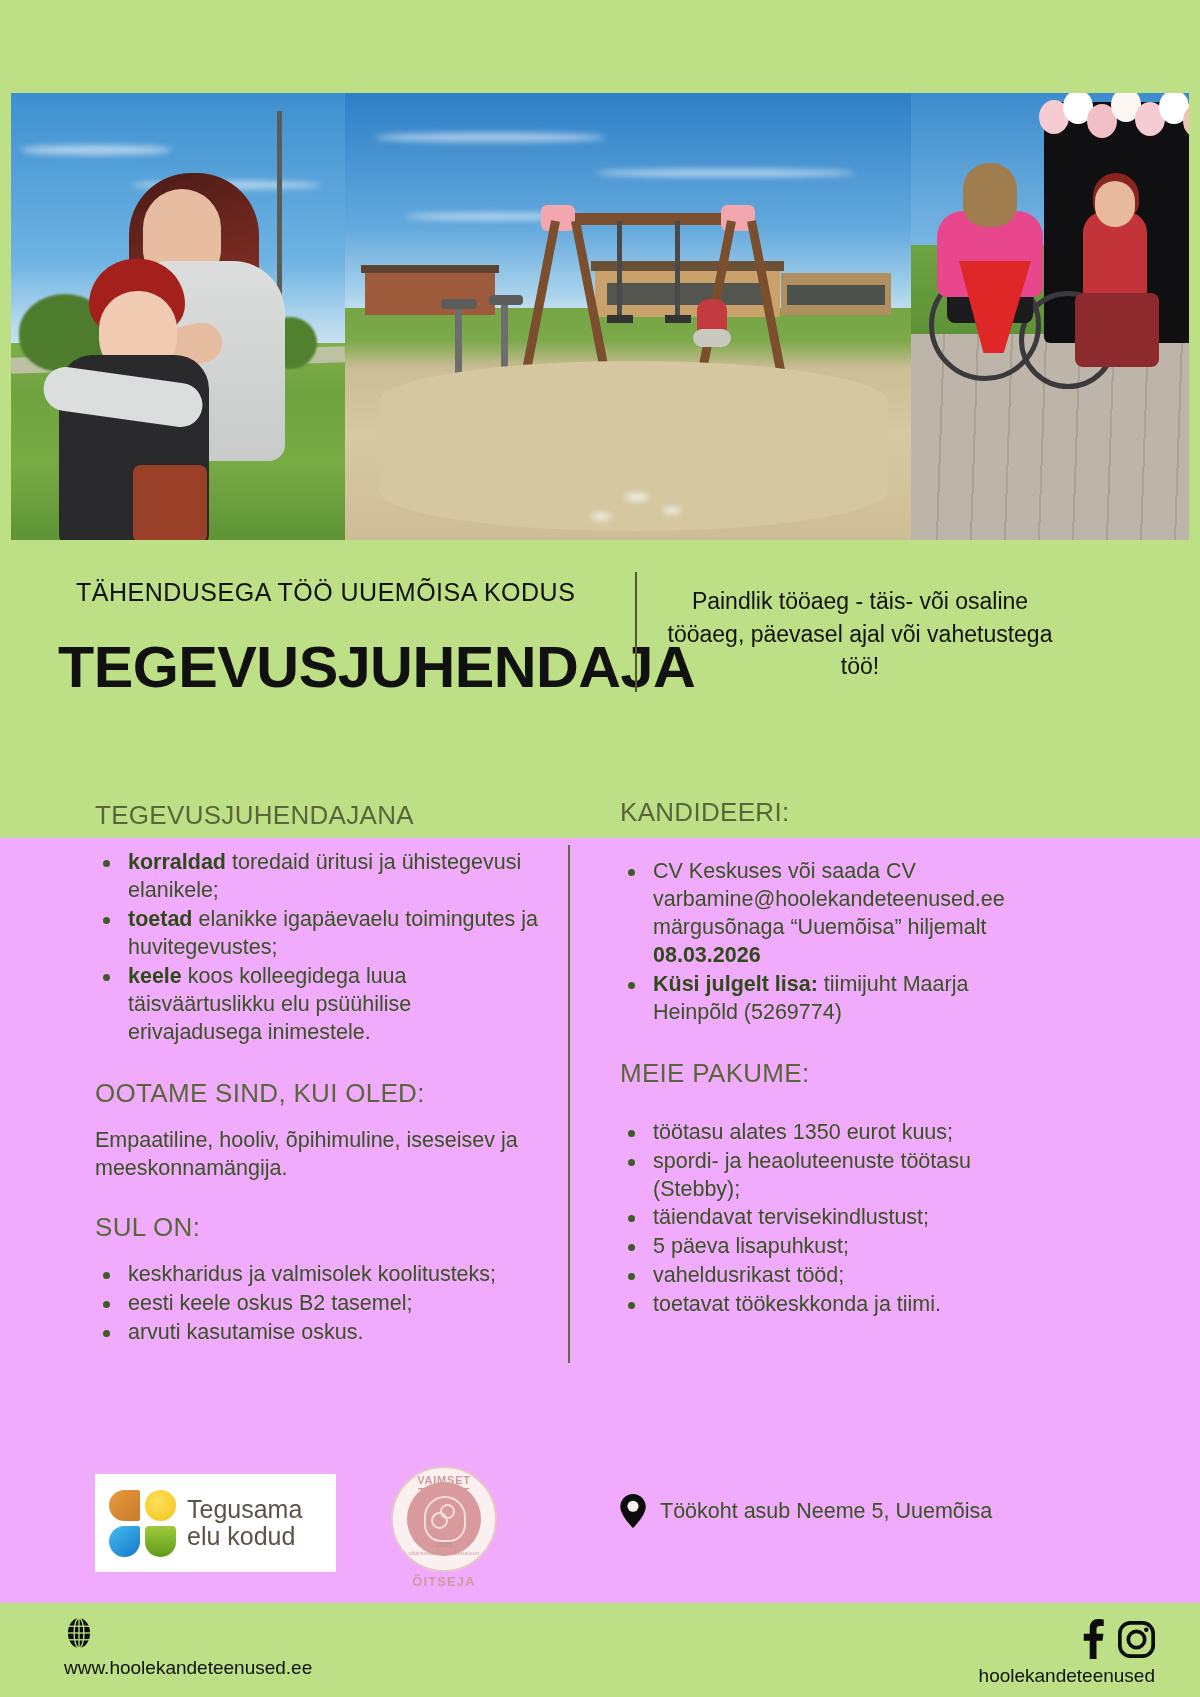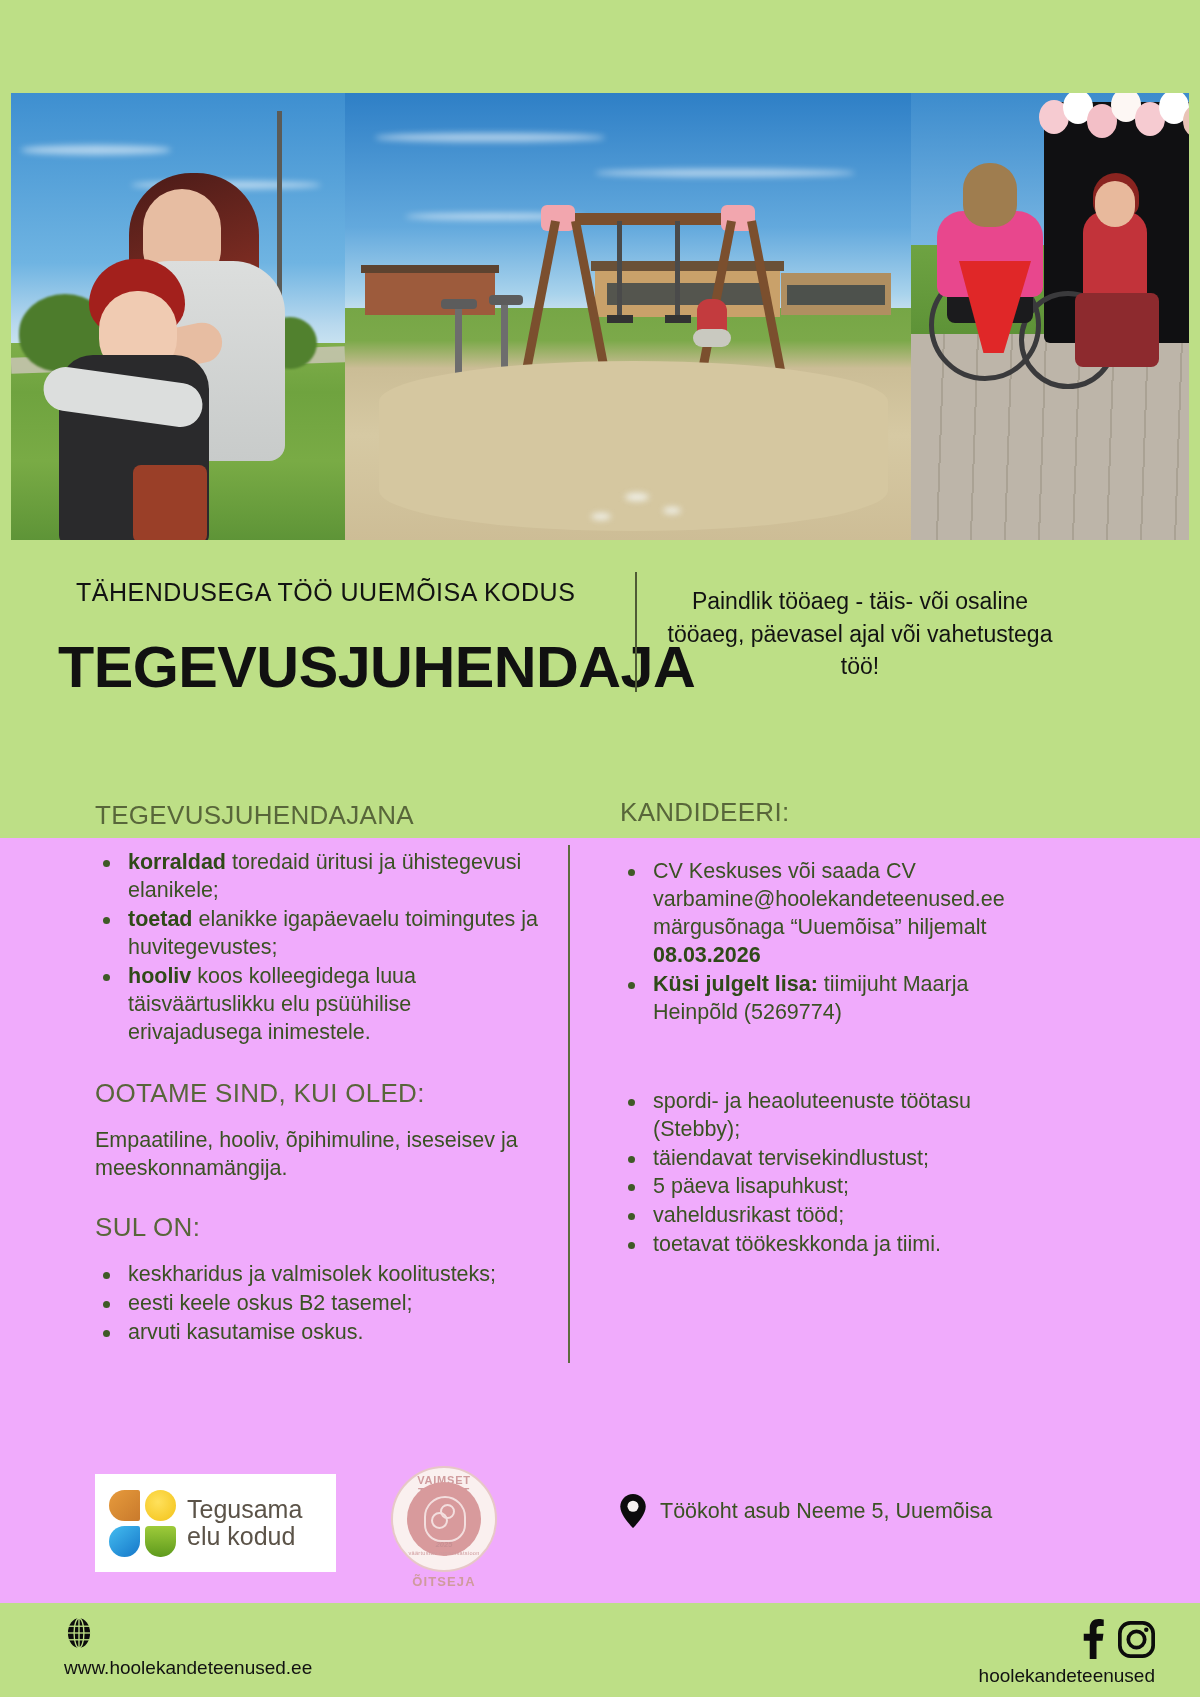--- a/index.html
+++ b/index.html
@@ -281,21 +281,21 @@
 
   <div class="col-divider"></div>
 
   <div class="colL">
 
     <h2 class="sec">TEGEVUSJUHENDAJANA</h2>
     <div class="gap-b"></div>
     <ul class="bl">
       <li><b>korraldad</b><span> toredaid üritusi ja ühistegevusi elanikele;</span></li>
       <li><b>toetad</b><span> elanikke igapäevaelu toimingutes ja huvitegevustes;</span></li>
-      <li><b>hooliv</b><span> koos kolleegidega luua täisväärtuslikku elu psüühilise erivajadusega inimestele.</span></li>
+      <li><b>keele</b><span> koos kolleegidega luua täisväärtuslikku elu psüühilise erivajadusega inimestele.</span></li>
     </ul>
 
     <div class="gap-c"></div>
     <h2 class="sec">OOTAME SIND, KUI OLED:</h2>
     <div class="gap-b"></div>
     <div class="body-txt">Empaatiline, hooliv, õpihimuline, iseseisev ja meeskonnamängija.</div>
 
     <div class="gap-c"></div>
     <h2 class="sec">SUL ON:</h2>
     <div class="gap-b"></div>
@@ -308,22 +308,24 @@
 
   <div class="colR">
     <h2 class="sec">KANDIDEERI:</h2>
     <div class="gap-c"></div>
     <ul class="bl">
       <li><span>CV Keskuses või saada CV varbamine@hoolekandeteenused.ee märgusõnaga “Uuemõisa” hiljemalt </span><b>08.03.2026</b></li>
       <li><b>Küsi julgelt lisa:</b><span> tiimijuht Maarja Heinpõld (5269774)</span></li>
     </ul>
 
     <div class="gap-c"></div>
+    <h2 class="sec">MEIE PAKUME:</h2>
     <div class="gap-c"></div>
     <ul class="bl">
+      <li>töötasu alates 1350 eurot kuus;</li>
       <li>spordi- ja heaoluteenuste töötasu (Stebby);</li>
       <li>täiendavat tervisekindlustust;</li>
       <li>5 päeva lisapuhkust;</li>
       <li>vaheldusrikast tööd;</li>
       <li>toetavat töökeskkonda ja tiimi.</li>
     </ul>
   </div>
 
   <div class="logo-card">
     <div class="logo-marks">

